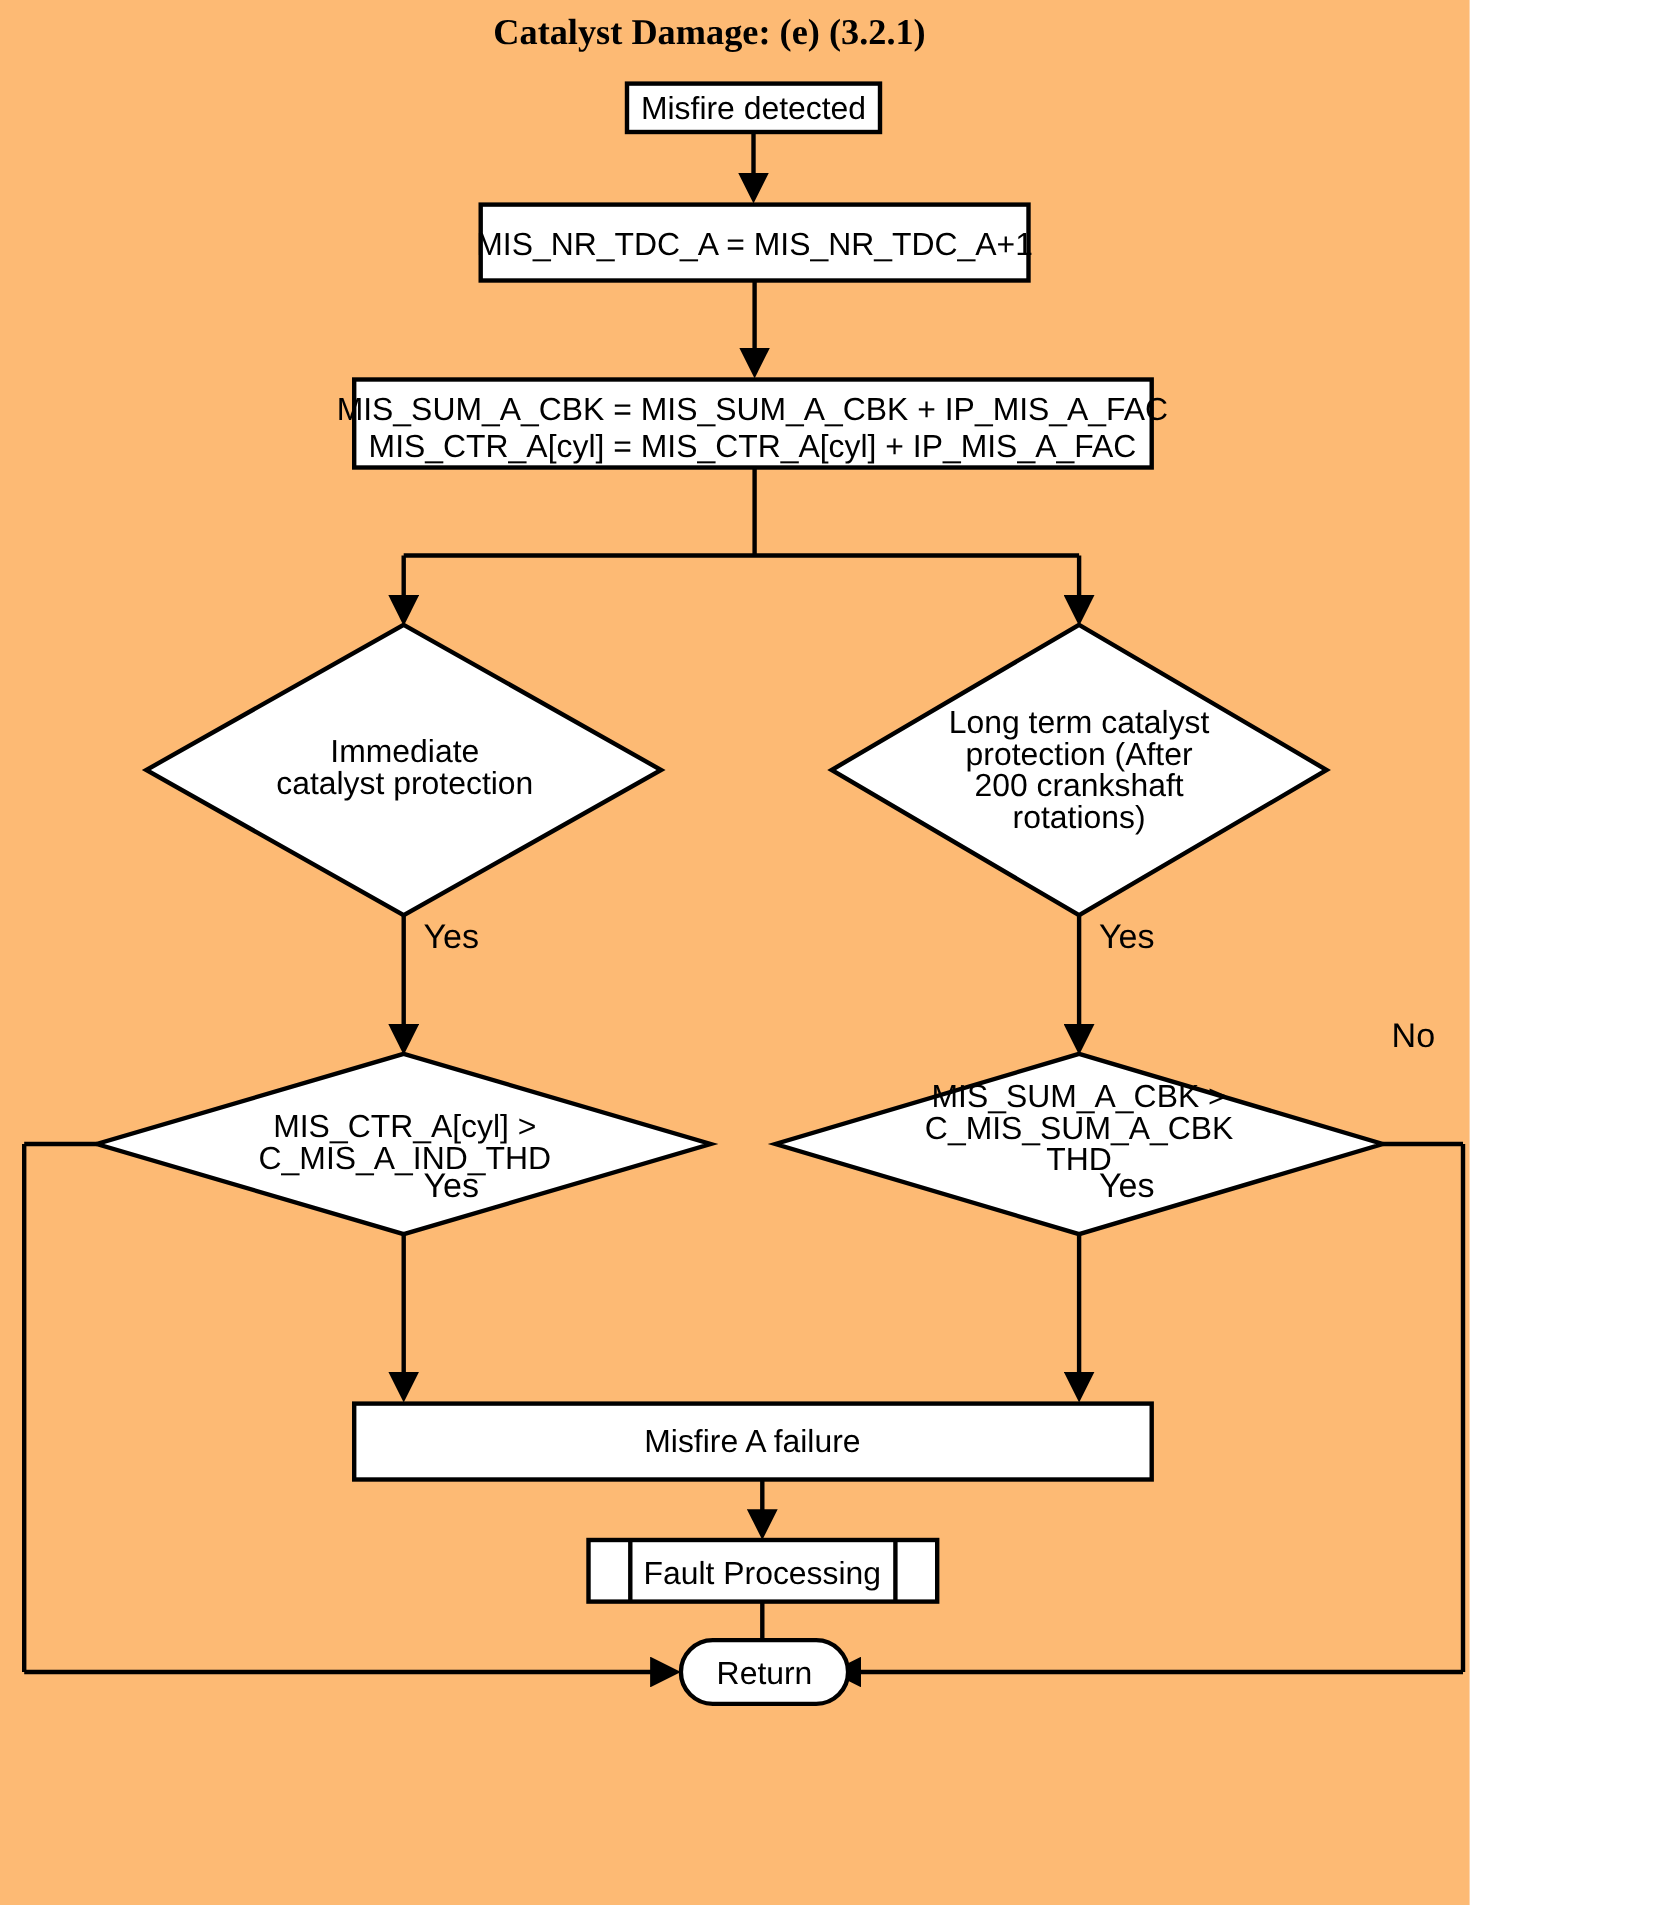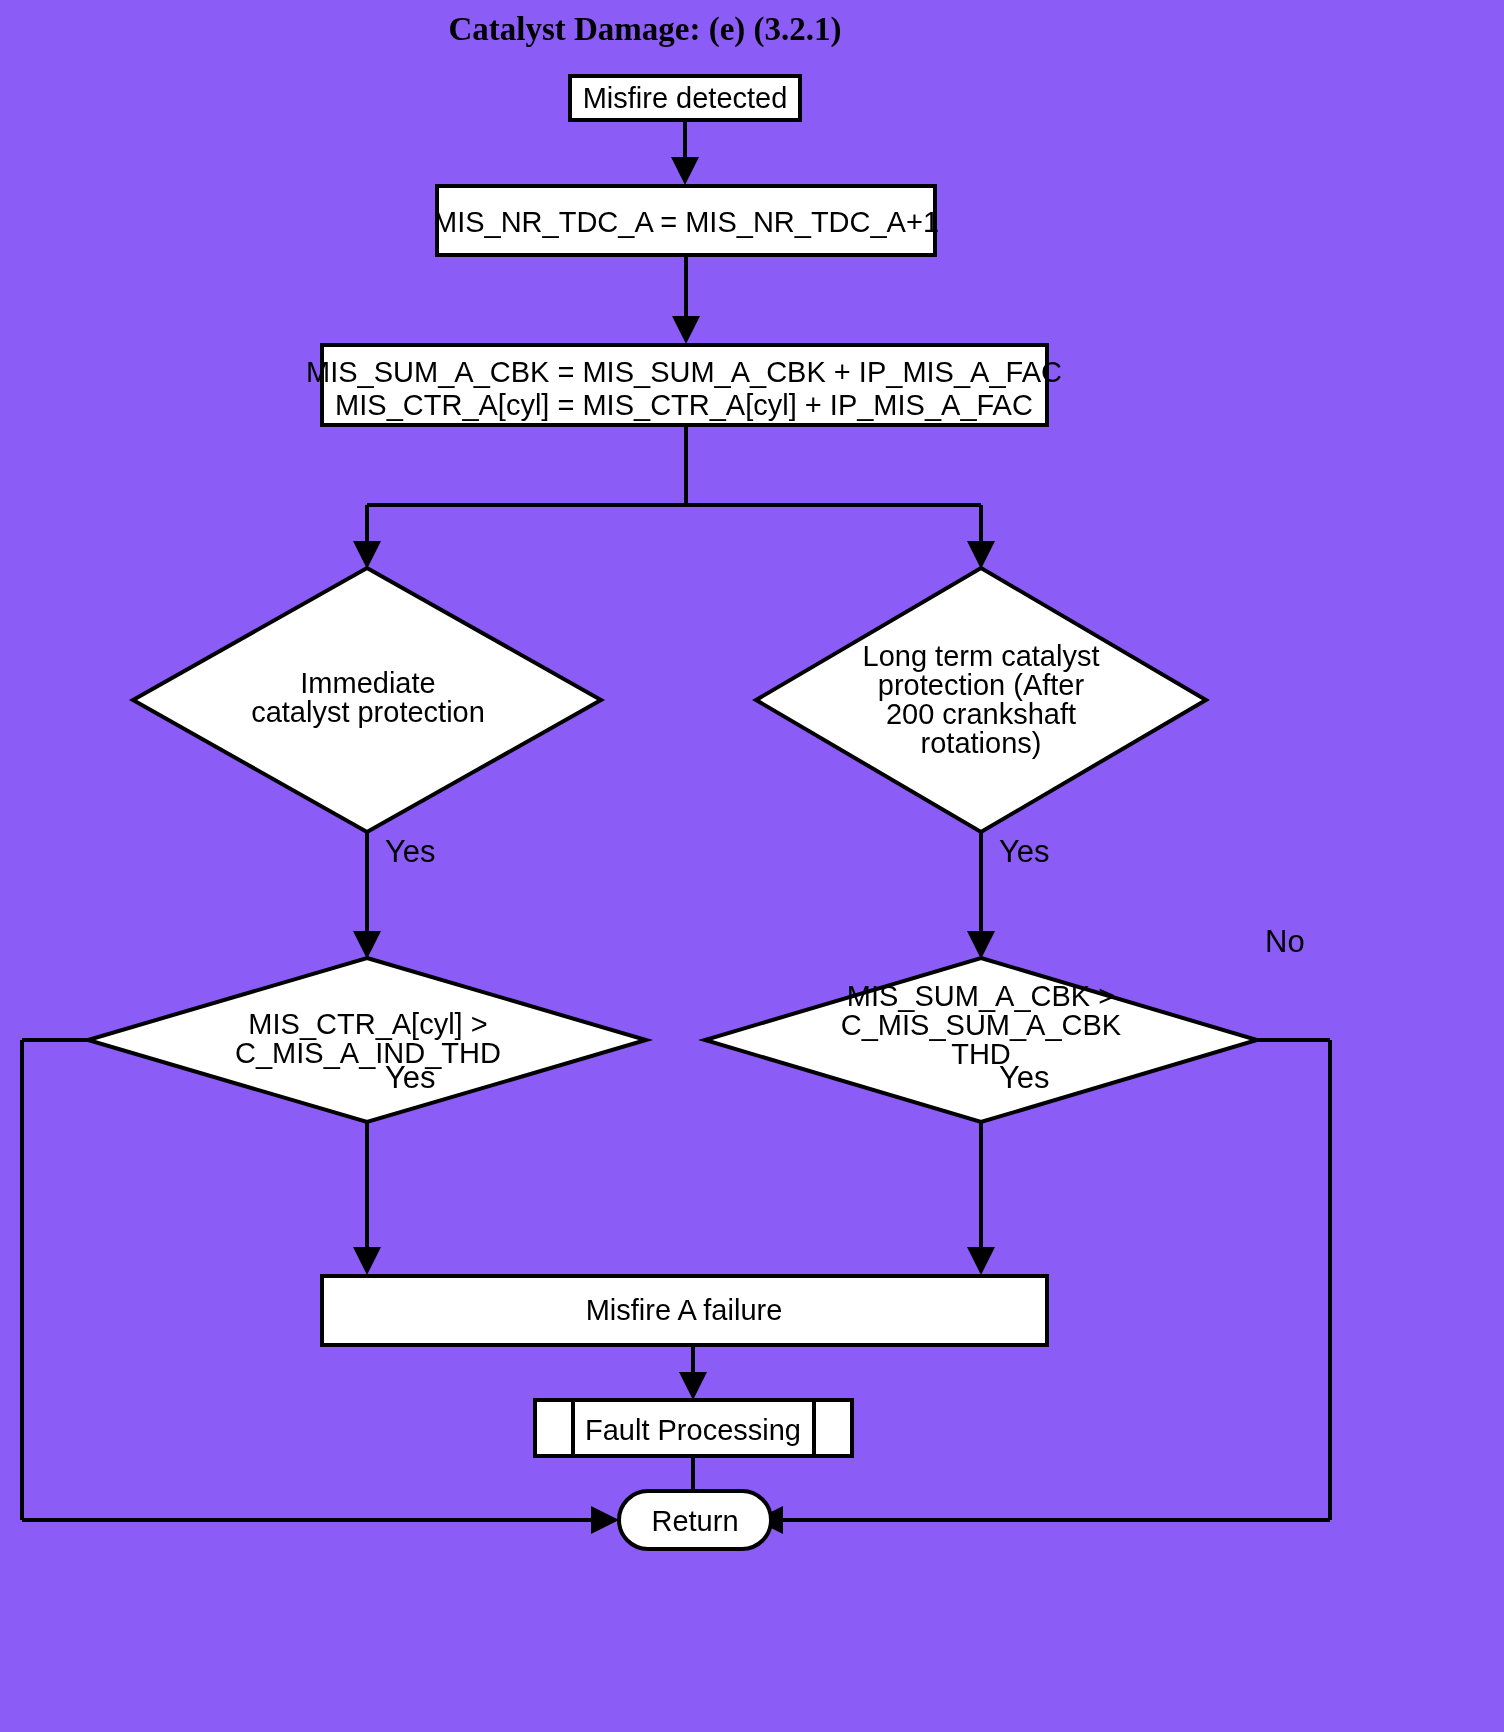--- a/index.html
+++ b/index.html
@@ -1,17 +1,17 @@
 <!DOCTYPE html>
 <html><head>
 <meta charset="utf-8">
 <style>
   html,body{margin:0;padding:0;background:#ffffff;}
   body{width:1504px;height:1732px;font-family:"Liberation Sans",sans-serif;overflow:hidden;}
-  #stage{position:relative;width:1504px;height:1732px;background:#8b5cf6;}
+  #stage{position:relative;width:1336px;height:1732px;background:#fdba74;}
   svg#chart{position:absolute;left:0;top:0;width:1504px;height:1732px;}
   .shape{fill:#ffffff;stroke:#000000;stroke-width:4;}
   .conn{fill:none;stroke:#000000;stroke-width:4;}
   .lbl{font-family:"Liberation Sans",sans-serif;font-size:29px;fill:#000;}
   .lbl-c{text-anchor:middle;}
   .title{font-family:"Liberation Serif",serif;font-size:33px;font-weight:bold;fill:#000;text-anchor:middle;}
   .edge-lbl{font-family:"Liberation Sans",sans-serif;font-size:31px;fill:#000;text-anchor:start;}
 </style>
 </head>
 <body>

